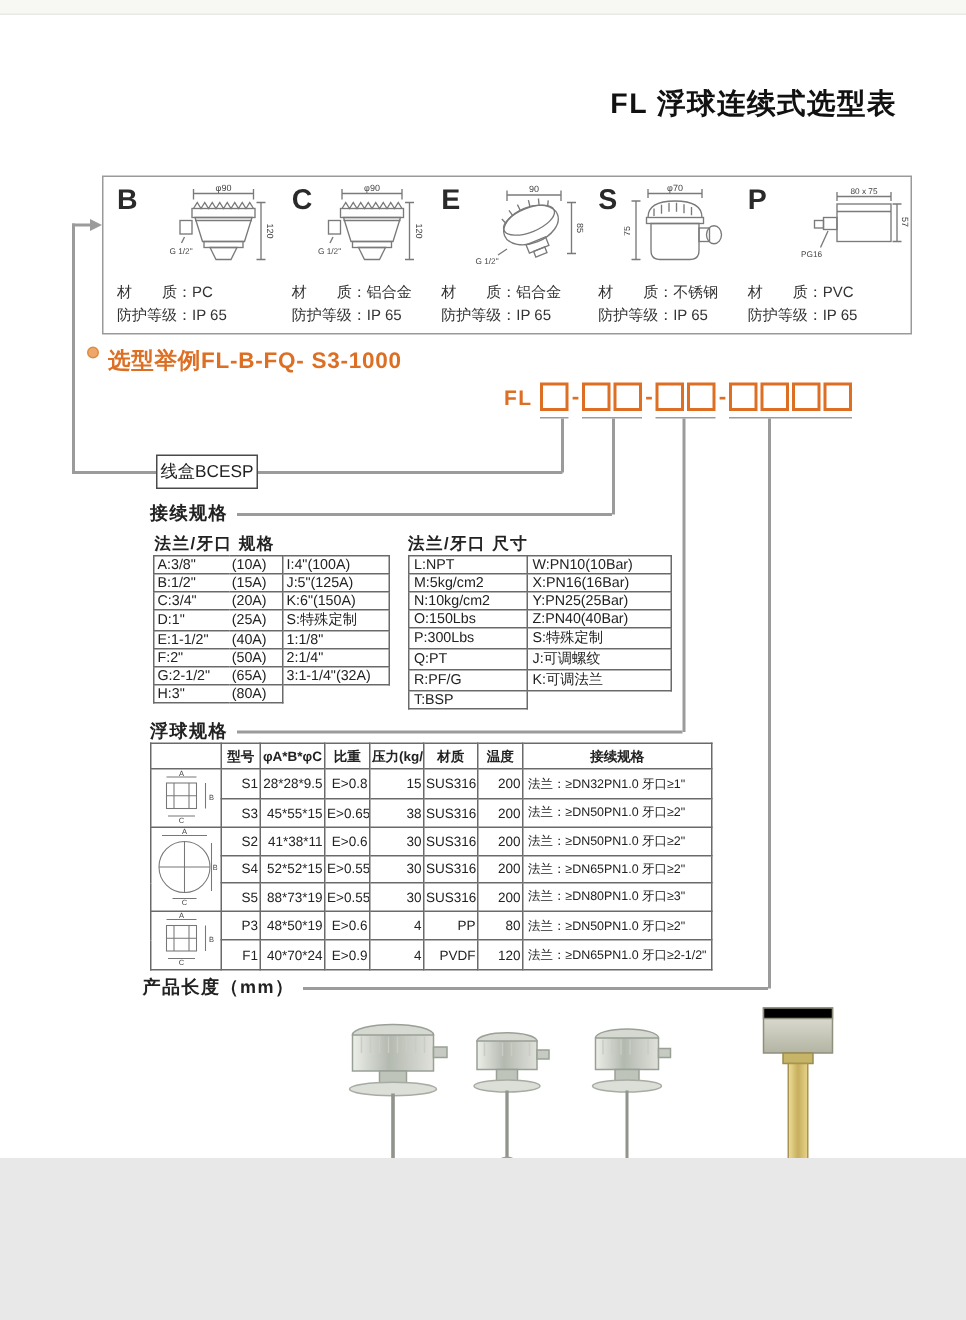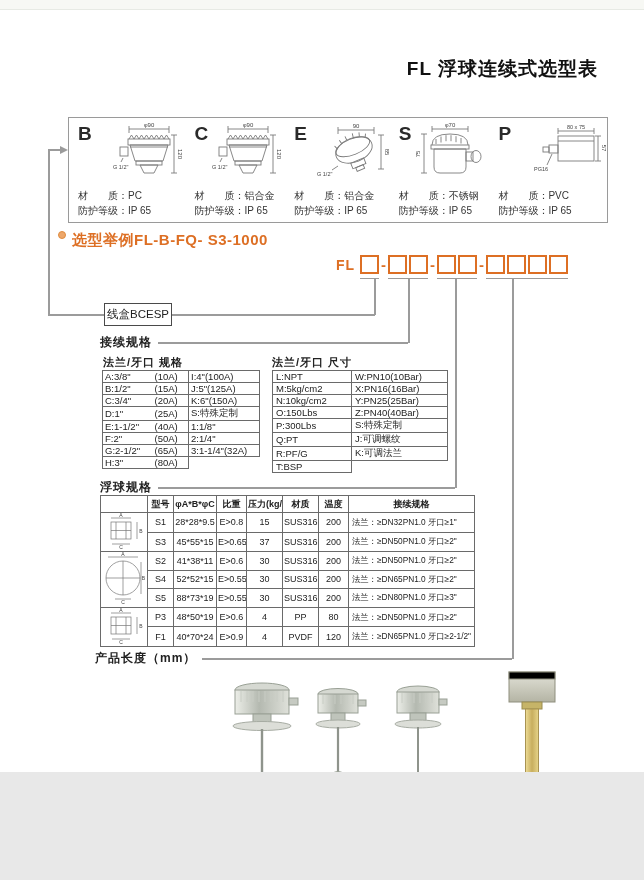--- a/index.html
+++ b/index.html
@@ -46,21 +46,21 @@
   td,th{border:1px solid var(--tblborder);white-space:nowrap;overflow:hidden;}
   .ftable td{font-size:9.5px;height:12px;padding:0 2px;}
   .ftable .c1{width:50px;border-right:none;}
   .ftable .c2{width:36px;border-left:none;}
   .ftable .c3{width:71px;}
   .stable td{font-size:9.5px;height:12px;padding:0 3px;}
   .stable .c1{width:79px;} .stable .c2{width:96px;}
   td.empty{border:none;background:transparent;}
 
   .floattable th{font-size:9px;font-weight:bold;height:17px;padding:0 1px;text-align:center;}
-  .floattable td{font-size:9px;height:18.6px;text-align:center;padding:0 1px;}
+  .floattable td{font-size:9px;height:18.6px;text-align:right;padding:0 1px;}
   .floattable td.spec{text-align:left;font-size:8.3px;padding:0 3px;}
   .floattable td.diag{padding:0;text-align:center;vertical-align:middle;background:#fff;}
 
   .photos{position:absolute;left:0;top:664px;}
 </style>
 </head>
 <body>
 
 <div class="page">
   <div class="top-strip"></div>
@@ -399,21 +399,21 @@
           <td>E&gt;0.8</td>
           <td>15</td>
           <td>SUS316</td>
           <td>200</td>
           <td class="spec">法兰：≥DN32PN1.0 牙口≥1"</td>
         </tr>
         <tr>
           <td>S3</td>
           <td>45*55*15</td>
           <td>E&gt;0.65</td>
-          <td>37</td>
+          <td>38</td>
           <td>SUS316</td>
           <td>200</td>
           <td class="spec">法兰：≥DN50PN1.0 牙口≥2"</td>
         </tr>
         <tr>
           <td class="diag" rowspan="3"><svg width="42" height="52" viewBox="0 0 42 52">
      <g stroke="#777" fill="none" stroke-width="0.7">
        <line x1="5" y1="5" x2="35" y2="5"></line>
        <circle cx="20" cy="26" r="17"></circle>
        <line x1="3" y1="26" x2="37" y2="26"></line>

